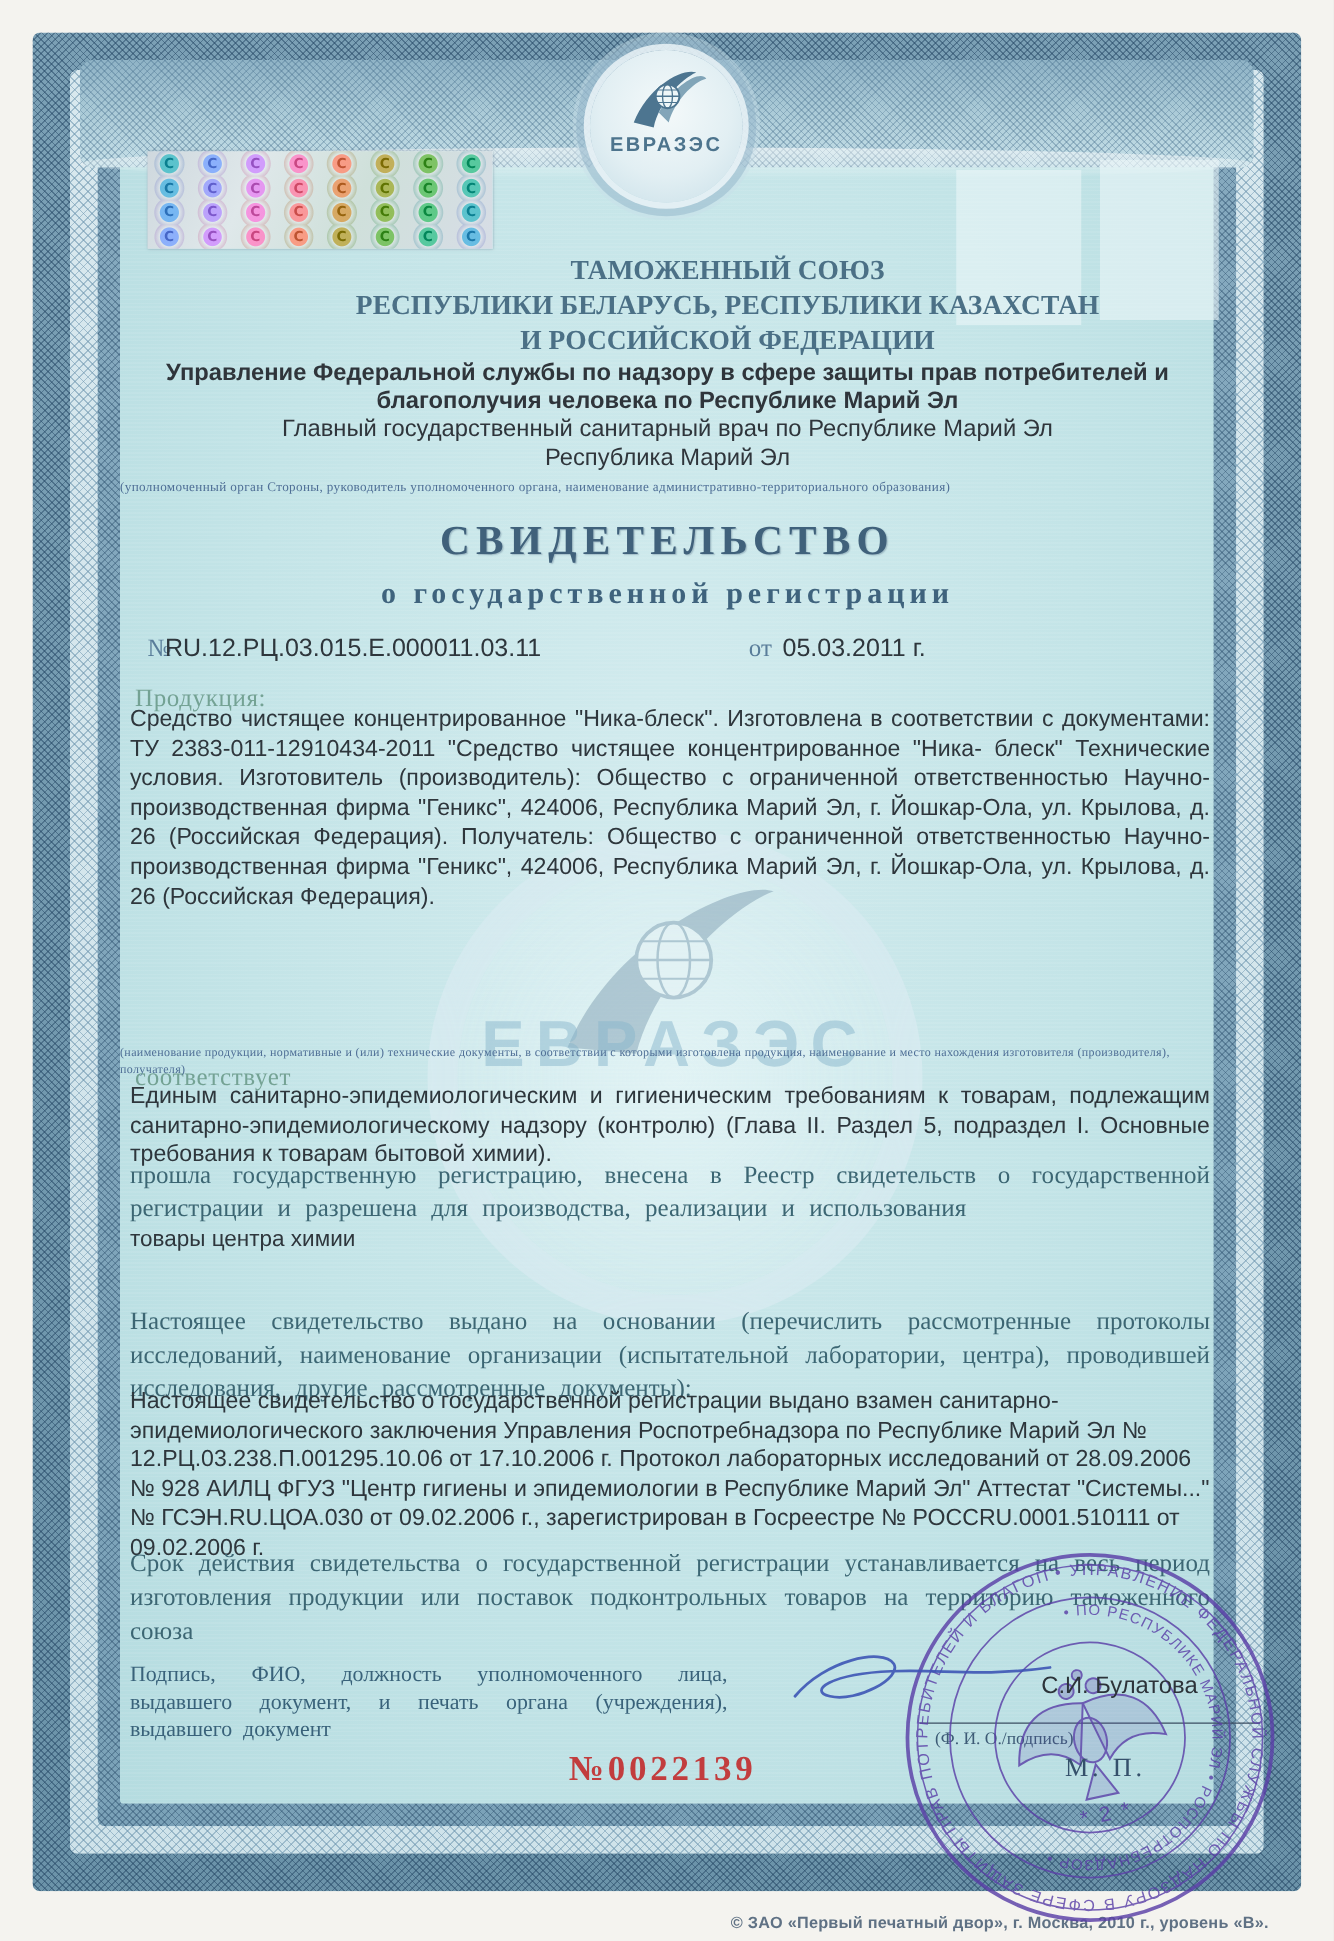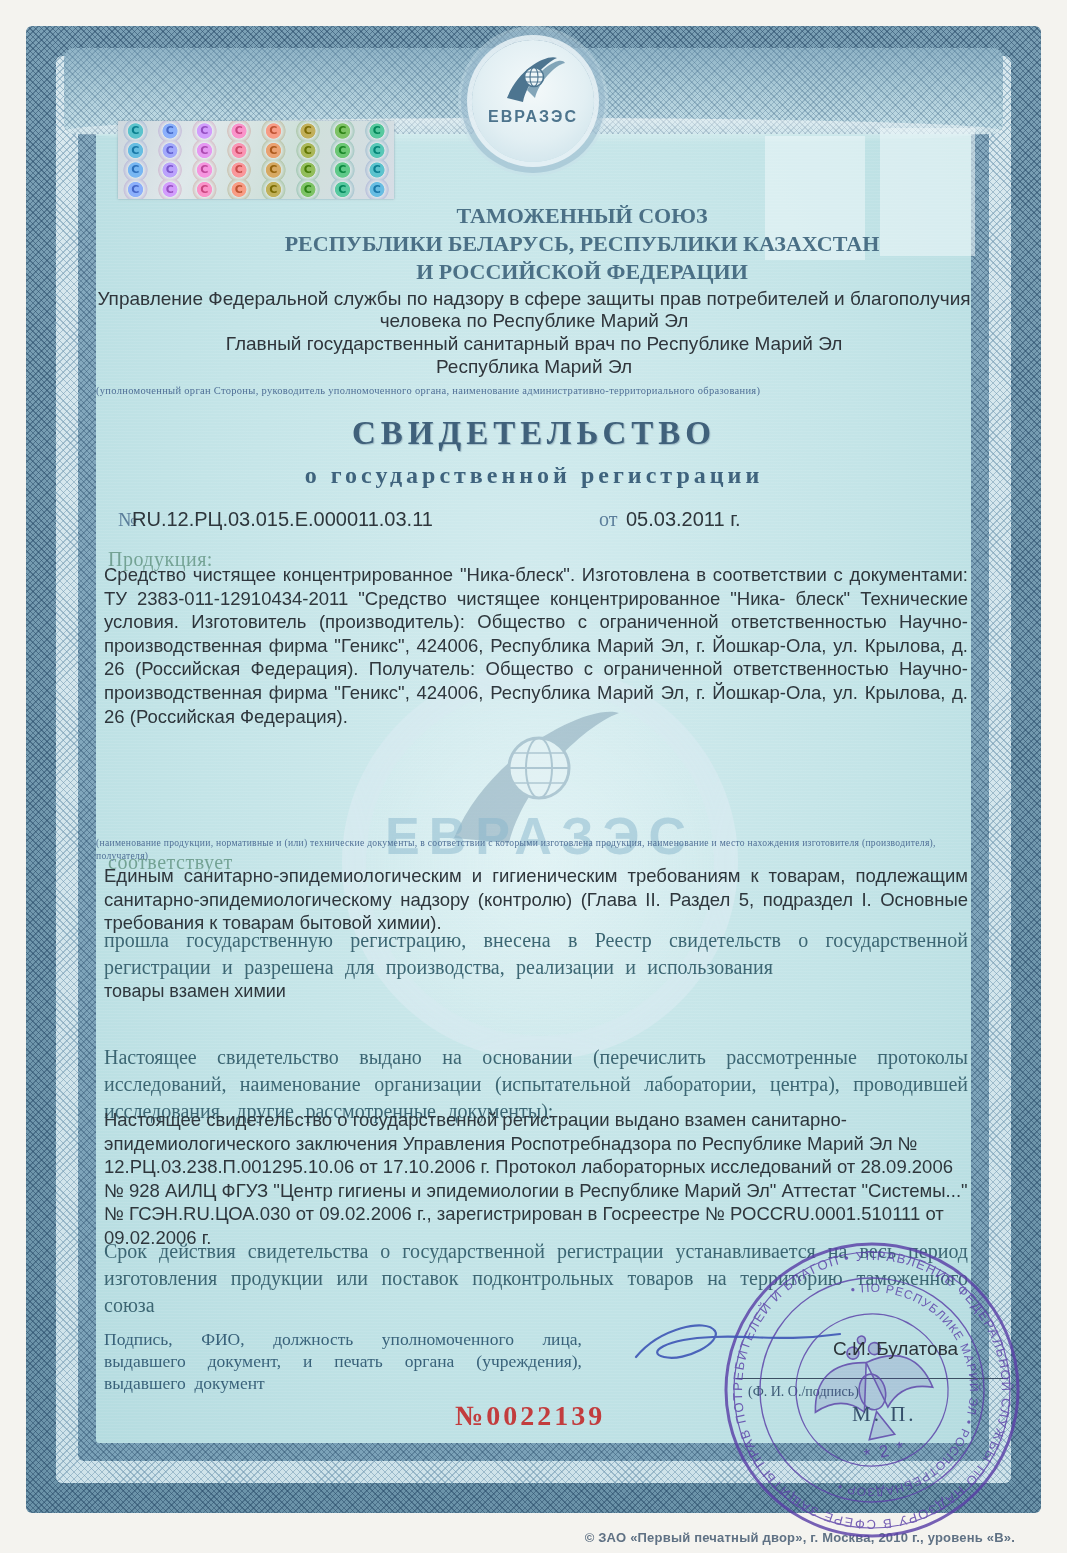--- a/index.html
+++ b/index.html
@@ -160,21 +160,21 @@
       <line x1="95" y1="70" x2="155" y2="70" stroke="#5a7e98" stroke-width="2"></line>
       <line x1="100" y1="55" x2="150" y2="55" stroke="#5a7e98" stroke-width="1.6"></line>
       <line x1="100" y1="85" x2="150" y2="85" stroke="#5a7e98" stroke-width="1.6"></line>
     </svg>
     <div class="watermark-text">ЕВРАЗЭС</div>
   </div>
 
   <div class="abs hdr-serif" style="top:203px;font-size:22px;">ТАМОЖЕННЫЙ СОЮЗ</div>
   <div class="abs hdr-serif" style="top:231px;font-size:22px;">РЕСПУБЛИКИ БЕЛАРУСЬ, РЕСПУБЛИКИ КАЗАХСТАН</div>
   <div class="abs hdr-serif" style="top:259px;font-size:22px;">И РОССИЙСКОЙ ФЕДЕРАЦИИ</div>
-  <div class="abs hdr-sans" style="top:288px;font-size:19px;line-height:22px;">Управление Федеральной службы по надзору в сфере защиты прав потребителей и благополучия человека по Республике Марий Эл</div>
+  <div class="abs hdr-sans" style="top:288px;font-size:19px;line-height:22px;font-weight:bold;">Управление Федеральной службы по надзору в сфере защиты прав потребителей и благополучия человека по Республике Марий Эл</div>
   <div class="abs hdr-sans" style="top:333px;font-size:19px;">Главный государственный санитарный врач по Республике Марий Эл</div>
   <div class="abs hdr-sans" style="top:356px;font-size:19px;">Республика Марий Эл</div>
   <div class="abs tiny-caption" style="top:384px;">(уполномоченный орган Стороны, руководитель уполномоченного органа, наименование административно-территориального образования)</div>
 
   <div class="abs doc-title" style="top:415px;">СВИДЕТЕЛЬСТВО</div>
   <div class="abs doc-subtitle" style="top:462px;">о государственной регистрации</div>
 
   <div class="abs num-row" style="top:508px;height:30px;">
     <span class="lbl" style="position:absolute;left:22px;">№</span>
     <span style="position:absolute;left:36px;">RU.12.РЦ.03.015.Е.000011.03.11</span>
@@ -182,21 +182,21 @@
     <span style="position:absolute;left:530px;">05.03.2011 г.</span>
   </div>
 
   <div class="abs faded-label" style="top:548px;left:108px;">Продукция:</div>
   <div class="abs sans-par" style="top:563px;left:104px;width:864px;">Средство чистящее концентрированное "Ника-блеск". Изготовлена в соответствии с документами: ТУ 2383-011-12910434-2011 "Средство чистящее концентрированное "Ника- блеск" Технические условия. Изготовитель (производитель): Общество с ограниченной ответственностью Научно-производственная фирма "Геникс", 424006, Республика Марий Эл, г. Йошкар-Ола, ул. Крылова, д. 26 (Российская Федерация).  Получатель: Общество с ограниченной ответственностью Научно-производственная фирма "Геникс", 424006, Республика Марий Эл, г. Йошкар-Ола, ул. Крылова, д. 26 (Российская Федерация).</div>
   <div class="abs tiny-caption" style="top:836px;font-size:9.6px;">(наименование продукции, нормативные и (или) технические документы, в соответствии с которыми изготовлена продукция, наименование и место нахождения изготовителя (производителя), получателя)</div>
 
   <div class="abs faded-label" style="top:851px;left:108px;">соответствует</div>
   <div class="abs sans-par" style="top:864px;left:104px;width:864px;">Единым санитарно-эпидемиологическим и гигиеническим требованиям к товарам, подлежащим санитарно-эпидемиологическому надзору (контролю) (Глава II. Раздел 5, подраздел I. Основные требования к товарам бытовой химии).</div>
   <div class="abs serif-pre" style="top:927px;left:104px;width:864px;font-family:Liberation Serif, serif;">прошла государственную регистрацию, внесена в Реестр свидетельств о государственной регистрации и разрешена для производства, реализации и использования</div>
-  <div class="abs" style="top:981px;left:104px;font:18px 'Liberation Sans',sans-serif;color:#2e363c;z-index:6;">товары взамен химии</div>
+  <div class="abs" style="top:981px;left:104px;font:18px 'Liberation Sans',sans-serif;color:#2e363c;z-index:6;">товары центра химии</div>
 
   <div class="abs serif-pre" style="top:1044px;left:104px;width:864px;">Настоящее свидетельство выдано на основании (перечислить рассмотренные протоколы исследований, наименование организации (испытательной лаборатории, центра), проводившей исследования, другие рассмотренные документы):</div>
   <div class="abs sans-par" style="top:1108px;left:104px;width:864px;text-align:left;">Настоящее свидетельство о государственной регистрации выдано взамен санитарно-эпидемиологического заключения Управления Роспотребнадзора по Республике Марий Эл № 12.РЦ.03.238.П.001295.10.06 от 17.10.2006 г. Протокол лабораторных исследований от 28.09.2006 № 928 АИЛЦ ФГУЗ "Центр гигиены и эпидемиологии в Республике Марий Эл" Аттестат "Системы..." № ГСЭН.RU.ЦОА.030 от 09.02.2006 г., зарегистрирован в Госреестре № РОССRU.0001.510111 от 09.02.2006 г.</div>
 
   <div class="abs serif-pre" style="top:1238px;left:104px;width:864px;">Срок действия свидетельства о государственной регистрации устанавливается на весь период изготовления продукции или поставок подконтрольных товаров на территорию таможенного союза</div>
 
   <div class="abs serif-pre" style="top:1328px;left:104px;width:478px;font-size:17.5px;line-height:22px;word-spacing:.25em;color:#39627a;">Подпись, ФИО, должность уполномоченного лица, выдавшего документ, и печать органа (учреждения), выдавшего документ</div>
 
   <svg class="signature-svg" width="230" height="70" viewBox="0 0 230 70">
     <path d="M18,45 C42,16 88,6 97,19 C104,30 68,50 46,45 C28,41 46,27 95,25 C135,23 165,30 222,22" fill="none" stroke="#3d55b5" stroke-width="2.2" stroke-linecap="round" opacity="0.9"></path>

